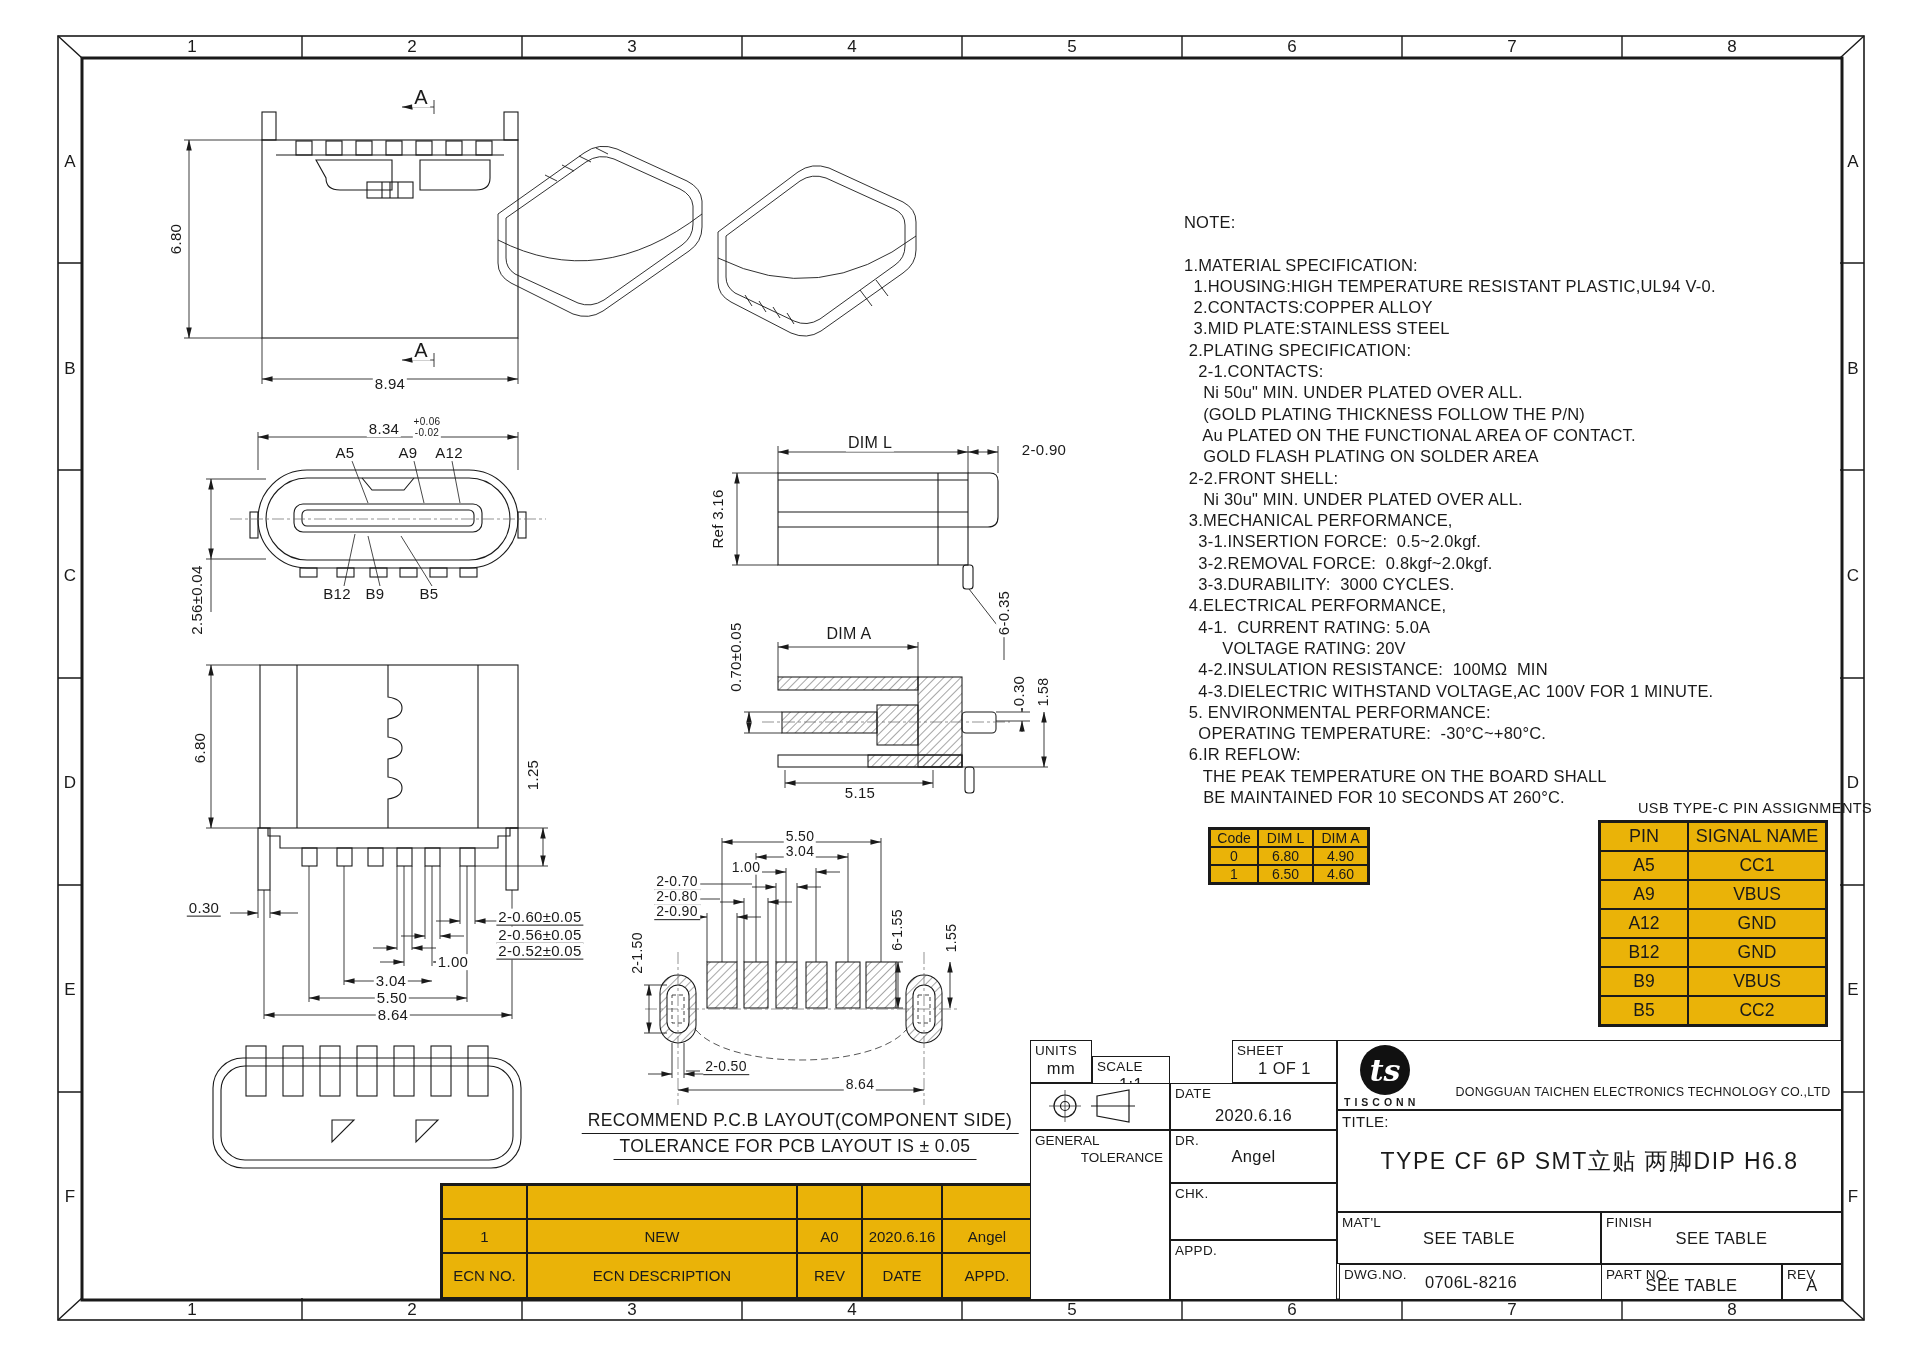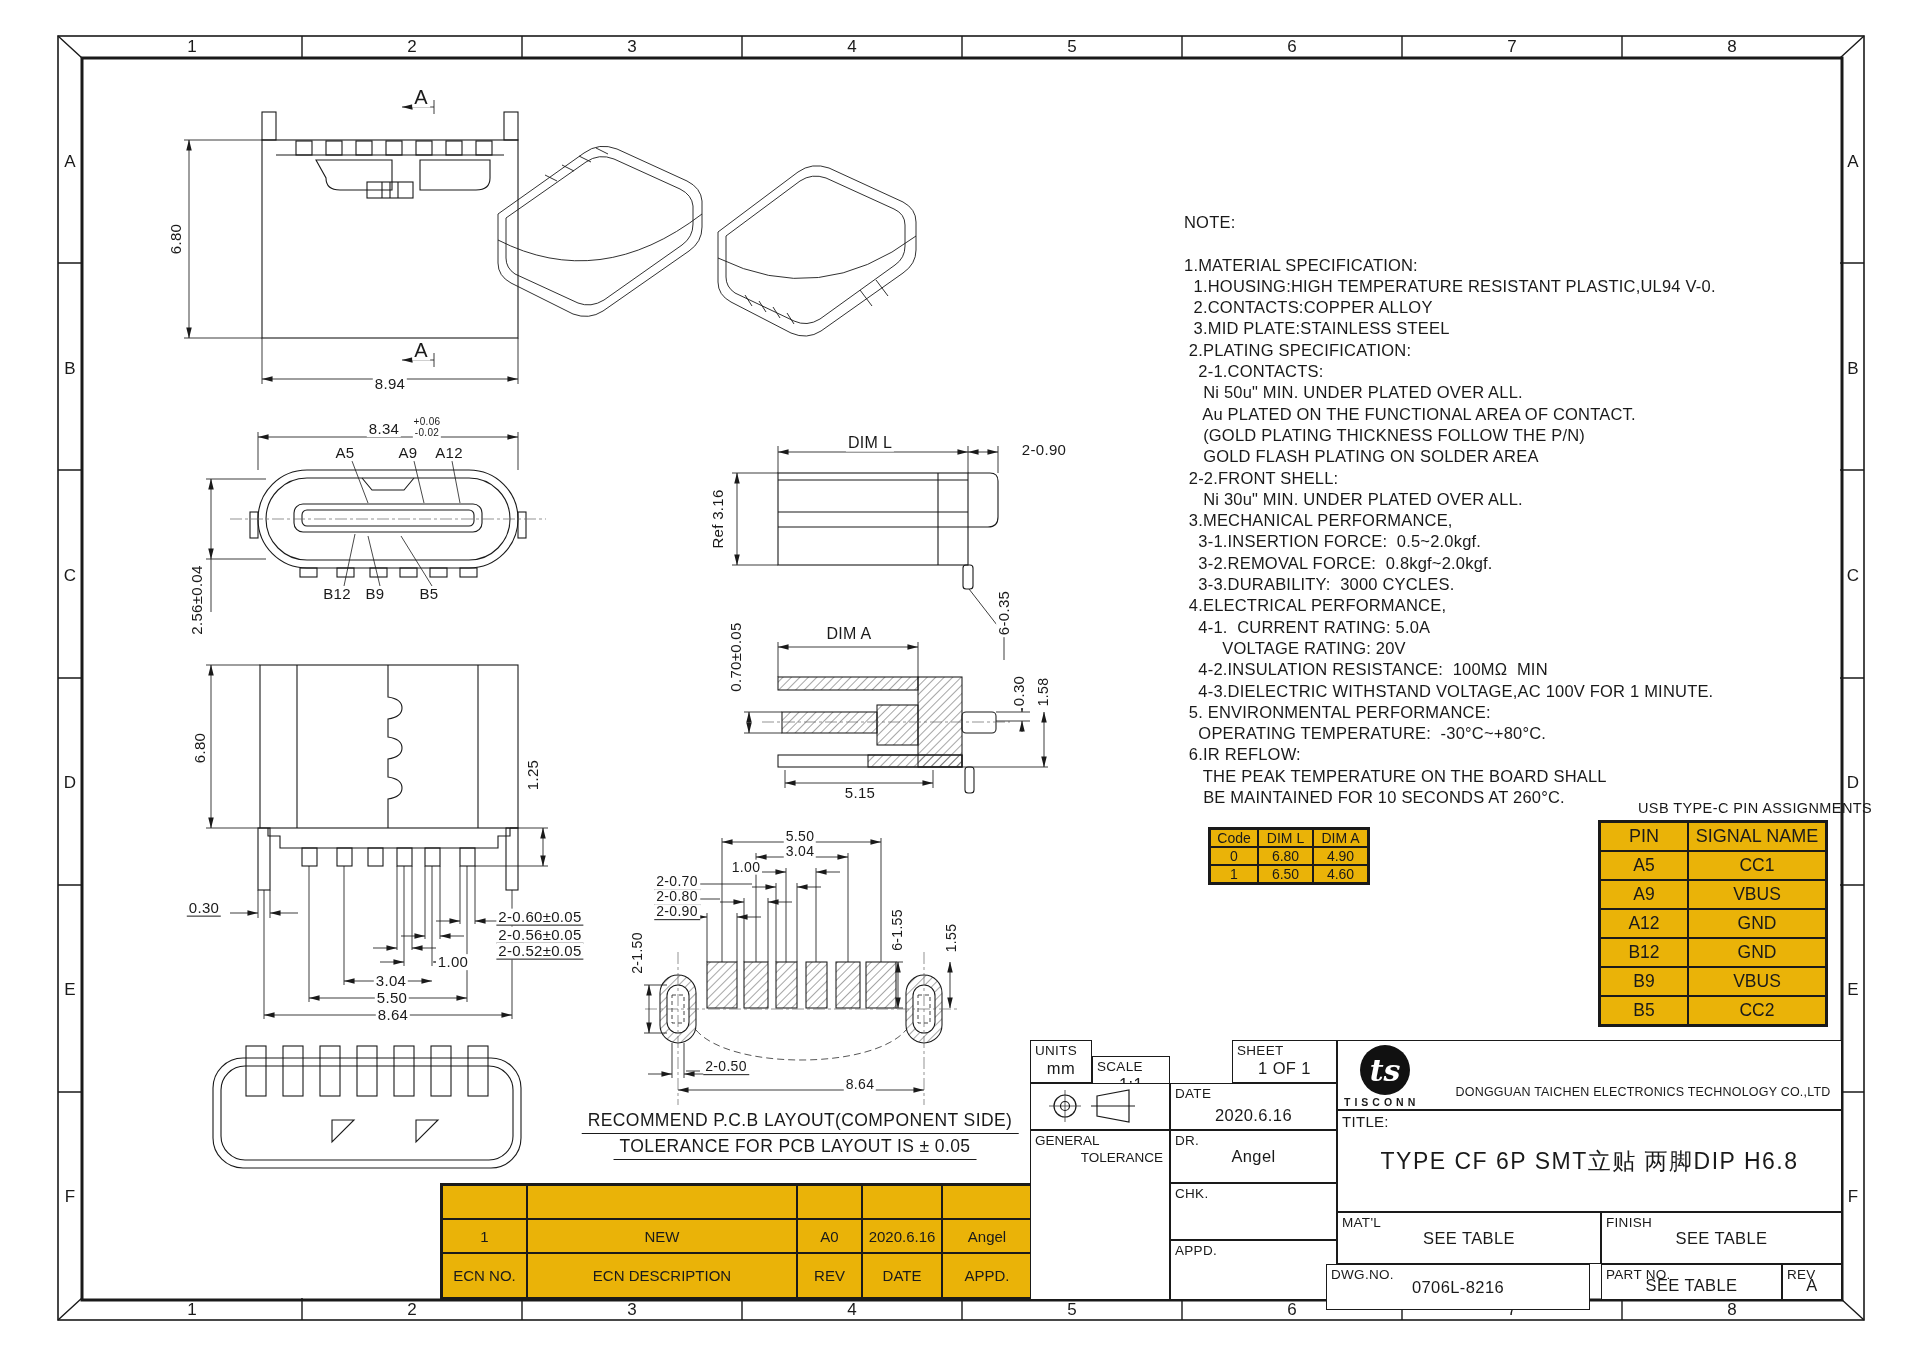--- a/index.html
+++ b/index.html
@@ -294,22 +294,22 @@
   <div class="note-block">
       <div class="note-line">NOTE:</div>
       <div class="note-line"> </div>
       <div class="note-line">1.MATERIAL SPECIFICATION:</div>
       <div class="note-line">  1.HOUSING:HIGH TEMPERATURE RESISTANT PLASTIC,UL94 V-0.</div>
       <div class="note-line">  2.CONTACTS:COPPER ALLOY</div>
       <div class="note-line">  3.MID PLATE:STAINLESS STEEL</div>
       <div class="note-line"> 2.PLATING SPECIFICATION:</div>
       <div class="note-line">   2-1.CONTACTS:</div>
       <div class="note-line">    Ni 50u" MIN. UNDER PLATED OVER ALL.</div>
+      <div class="note-line">    (GOLD PLATING THICKNESS FOLLOW THE P/N)</div>
       <div class="note-line">    Au PLATED ON THE FUNCTIONAL AREA OF CONTACT.</div>
-      <div class="note-line">    (GOLD PLATING THICKNESS FOLLOW THE P/N)</div>
       <div class="note-line">    GOLD FLASH PLATING ON SOLDER AREA</div>
       <div class="note-line"> 2-2.FRONT SHELL:</div>
       <div class="note-line">    Ni 30u" MIN. UNDER PLATED OVER ALL.</div>
       <div class="note-line"> 3.MECHANICAL PERFORMANCE,</div>
       <div class="note-line">   3-1.INSERTION FORCE:  0.5~2.0kgf.</div>
       <div class="note-line">   3-2.REMOVAL FORCE:  0.8kgf~2.0kgf.</div>
       <div class="note-line">   3-3.DURABILITY:  3000 CYCLES.</div>
       <div class="note-line"> 4.ELECTRICAL PERFORMANCE,</div>
       <div class="note-line">   4-1.  CURRENT RATING: 5.0A</div>
       <div class="note-line">        VOLTAGE RATING: 20V</div>
@@ -461,21 +461,21 @@
       <span class="tb-value" style="font-size:23px;letter-spacing:1.5px;">TYPE CF 6P SMT立贴 两脚DIP H6.8</span>
     </div>
     <div class="tb-cell" style="left:307px;top:172px;width:264px;height:52px;">
       <span class="tb-label">MAT'L</span>
       <span class="tb-value">SEE TABLE</span>
     </div>
     <div class="tb-cell" style="left:571px;top:172px;width:241px;height:52px;">
       <span class="tb-label">FINISH</span>
       <span class="tb-value">SEE TABLE</span>
     </div>
-    <div class="tb-cell" style="left:296px;top:224px;width:264px;height:46px;">
+    <div class="tb-cell" style="left:309px;top:224px;width:264px;height:36px;">
       <span class="tb-label">DWG.NO.</span>
       <span class="tb-value">0706L-8216</span>
     </div>
     <div class="tb-cell" style="left:571px;top:224px;width:181px;height:36px;">
       <span class="tb-label">PART NO.</span>
       <span class="tb-value low">SEE TABLE</span>
     </div>
     <div class="tb-cell" style="left:752px;top:224px;width:60px;height:36px;">
       <span class="tb-label">REV</span>
       <span class="tb-value low">A</span>

